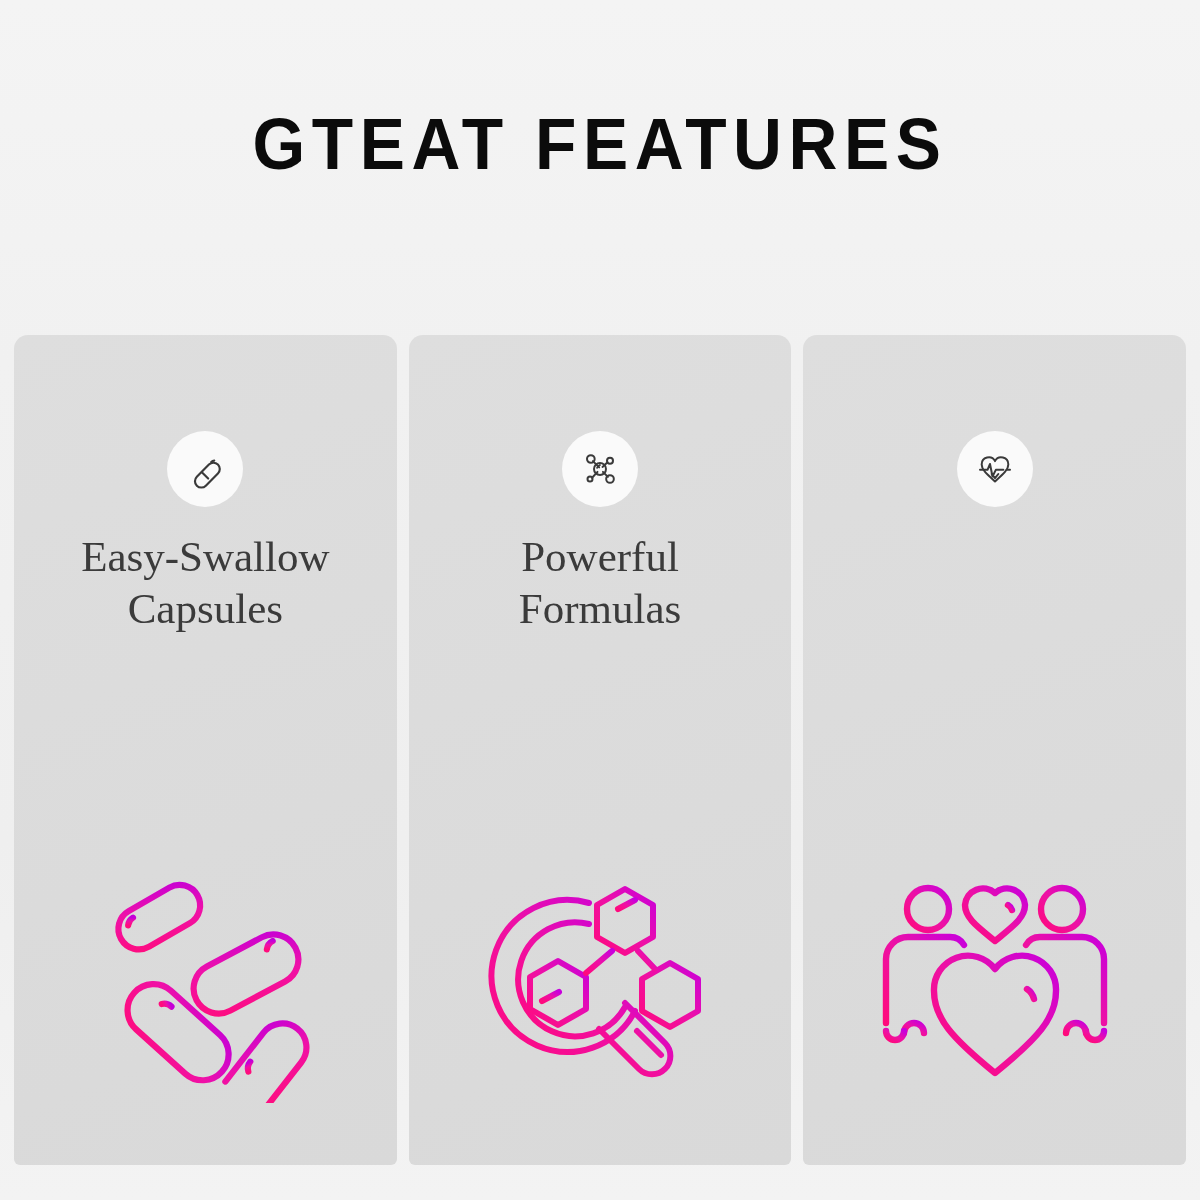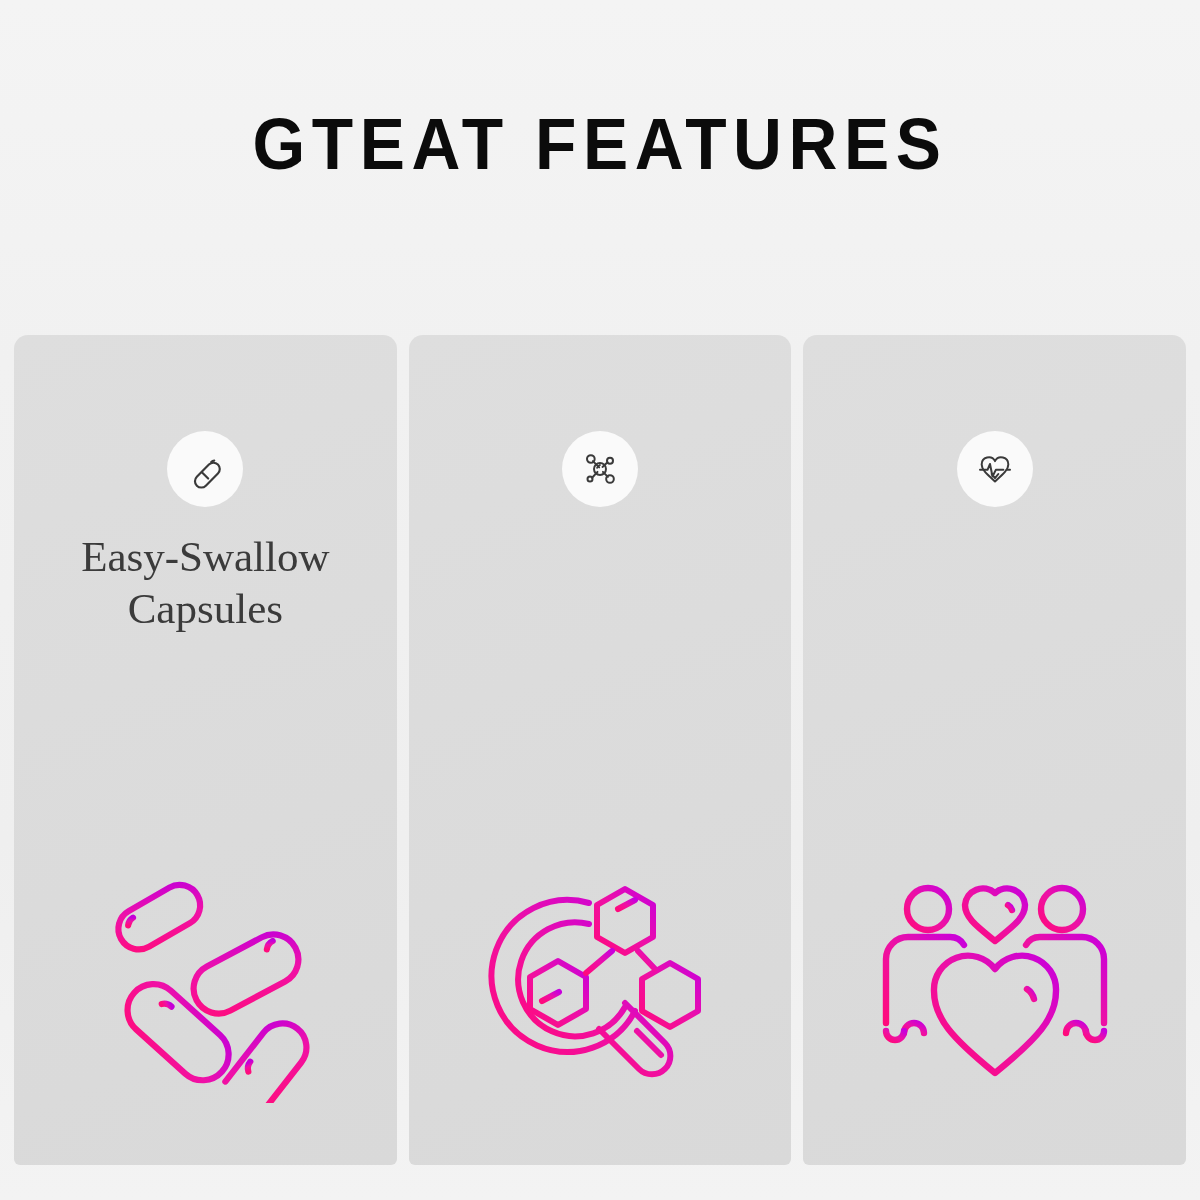--- a/index.html
+++ b/index.html
@@ -174,20 +174,22 @@
           <circle cx="24" cy="24" r="7.2"></circle>
           <circle cx="13" cy="12" r="4.6"></circle>
           <circle cx="36" cy="14" r="3.6"></circle>
           <circle cx="12" cy="36" r="3"></circle>
           <circle cx="36" cy="36" r="4.6"></circle>
           <path d="M20.6 22.5 a5.5 5.5 0 0 1 3.2 -3.2"></path>
         </g>
       </svg>
     </div>
 
+    <div class="card-title">Powerful
+Formulas</div>
 
     <div class="hero-art">
       <svg viewBox="0 0 230 230">
         <defs>
           <linearGradient id="pinkGrad2" x1="1" y1="0" x2="0" y2="1">
             <stop offset="0%" stop-color="#c800dc"></stop>
             <stop offset="50%" stop-color="#ee10a6"></stop>
             <stop offset="100%" stop-color="#ff0a7e"></stop>
           </linearGradient>
         </defs>

